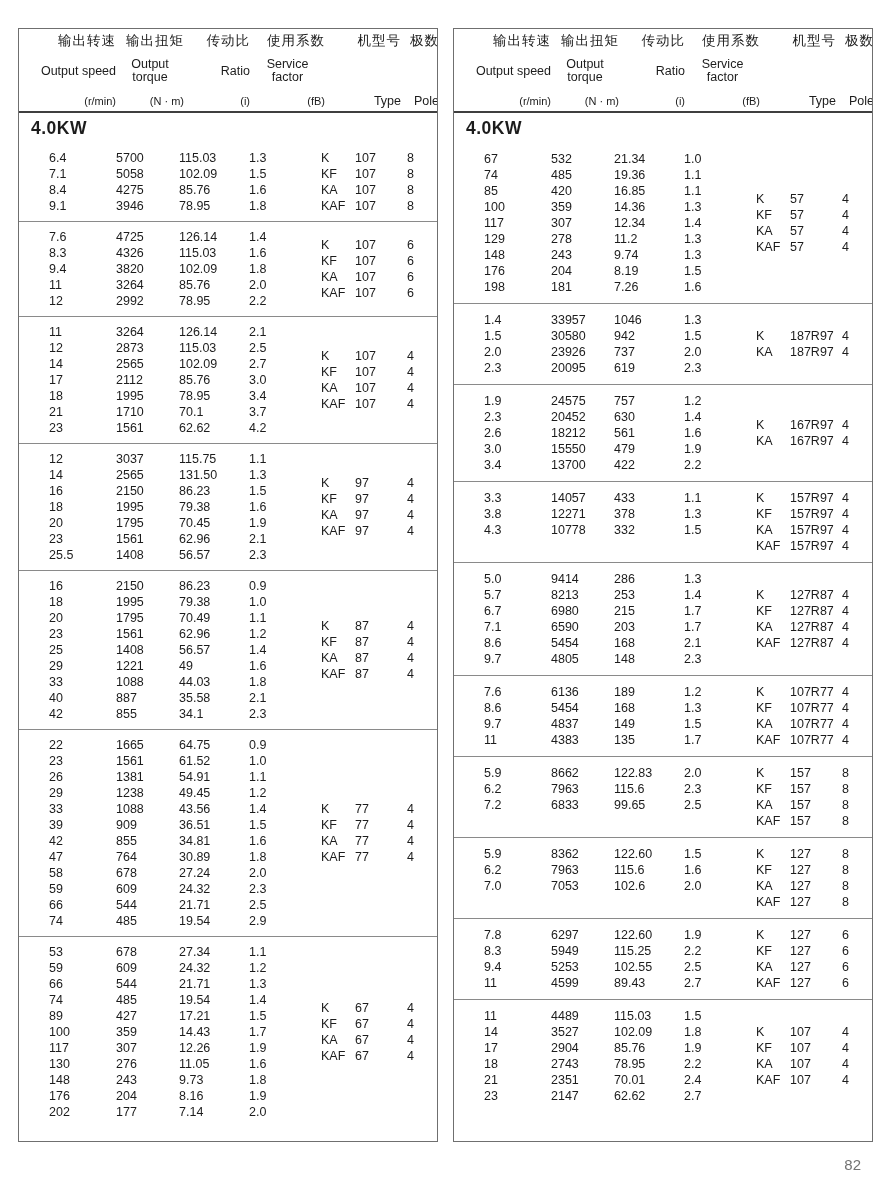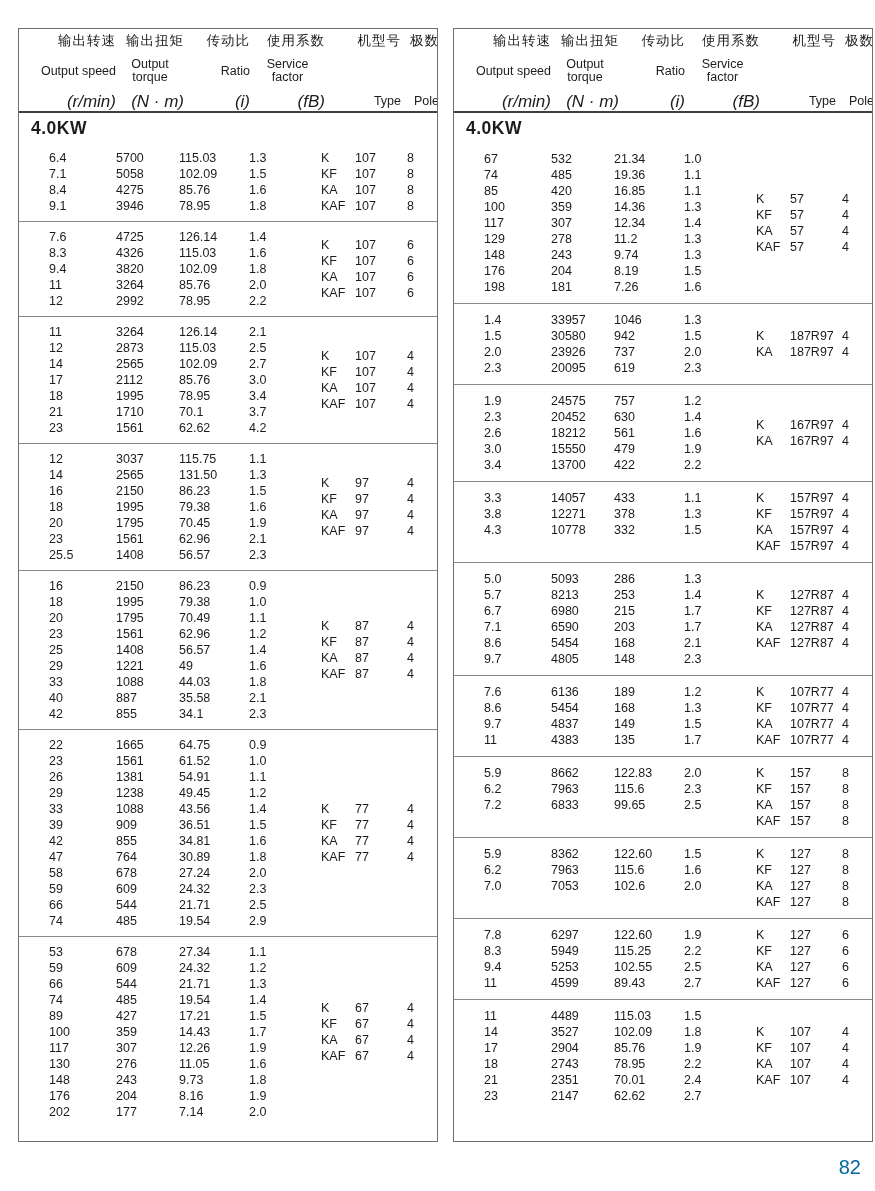--- a/index.html
+++ b/index.html
@@ -19,21 +19,21 @@
   
   .thead{
     display:grid;grid-template-columns:97px 68px 66px 75px 76px 38px;
     height:84px;box-sizing:border-box;border-bottom:2px solid #3f3f3f;
     padding-top:5px;padding-bottom:3px;
   }
   .hcell{display:flex;flex-direction:column;justify-content:space-between;
     align-items:flex-end;text-align:center;line-height:13px;}
   .hzh{font-size:13.5px;letter-spacing:1px;white-space:nowrap;}
   .hen{font-size:12.5px;}
-  .hunit{font-size:17px;white-space:nowrap;font-style:italic;}
+  .hunit{font-size:11px;white-space:nowrap;}
 
   
   .sec-title{
     height:30px;display:flex;align-items:center;
     padding-left:12px;font-size:17.5px;font-weight:bold;letter-spacing:0.5px;
   }
 
   
   .sep{height:0;border-top:1px solid #8a8a8a;}
 
@@ -45,21 +45,21 @@
   .c-speed{padding-left:30px;}
   .c-torque,.c-ratio,.c-fb{padding-left:0;}
 
   .types{flex:1;display:flex;flex-direction:column;justify-content:center;}
   .trow{display:flex;align-items:center;line-height:16px;font-size:12.5px;padding-left:12px;}
   .t-model{width:34px;flex:none;}
   .t-size{flex:1;}
   .t-pole{width:30px;flex:none;text-align:left;}
 
   .page-number{
-    position:absolute;right:14px;top:1156px;font-size:20px;color:#0369a1;text-align:center;
+    position:absolute;right:14px;top:1156px;font-size:15px;color:#737373;text-align:center;
   }
 </style>
 </head>
 <body>
 
 <div class="page">
   <div class="col col-left" id="col-0">
       <div class="thead">
         <div class="hcell">
           <span class="hzh">输出转速</span>
@@ -853,21 +853,21 @@
             <span class="t-size">157R97</span>
             <span class="t-pole">4</span>
           </div>
         </div>
       </div>
       <div class="sep"></div>
       <div class="group">
         <div class="rows">
           <div class="drow">
             <span class="c-speed">5.0</span>
-            <span class="c-torque">5093</span>
+            <span class="c-torque">9414</span>
             <span class="c-ratio">286</span>
             <span class="c-fb">1.3</span>
           </div>
           <div class="drow">
             <span class="c-speed">5.7</span>
             <span class="c-torque">8213</span>
             <span class="c-ratio">253</span>
             <span class="c-fb">1.4</span>
           </div>
           <div class="drow">

